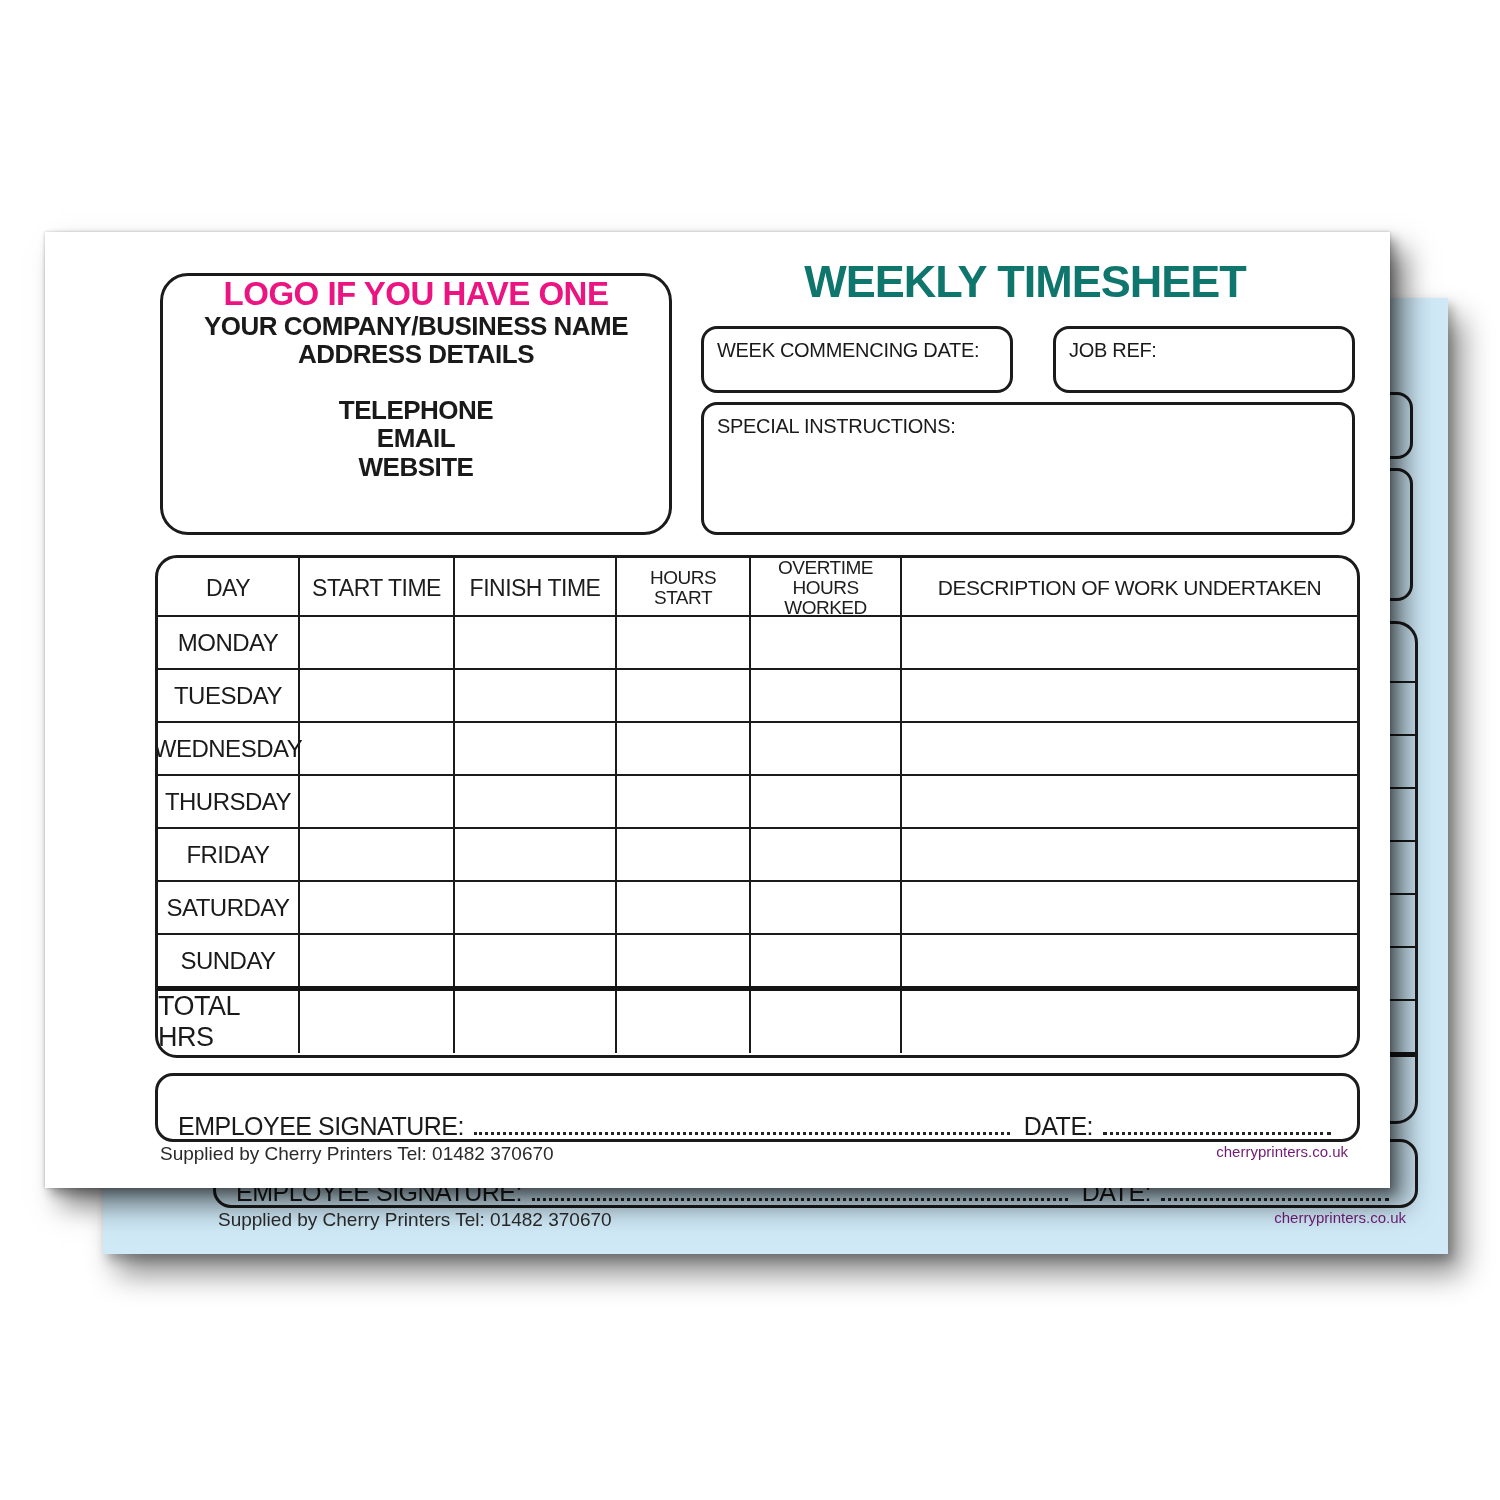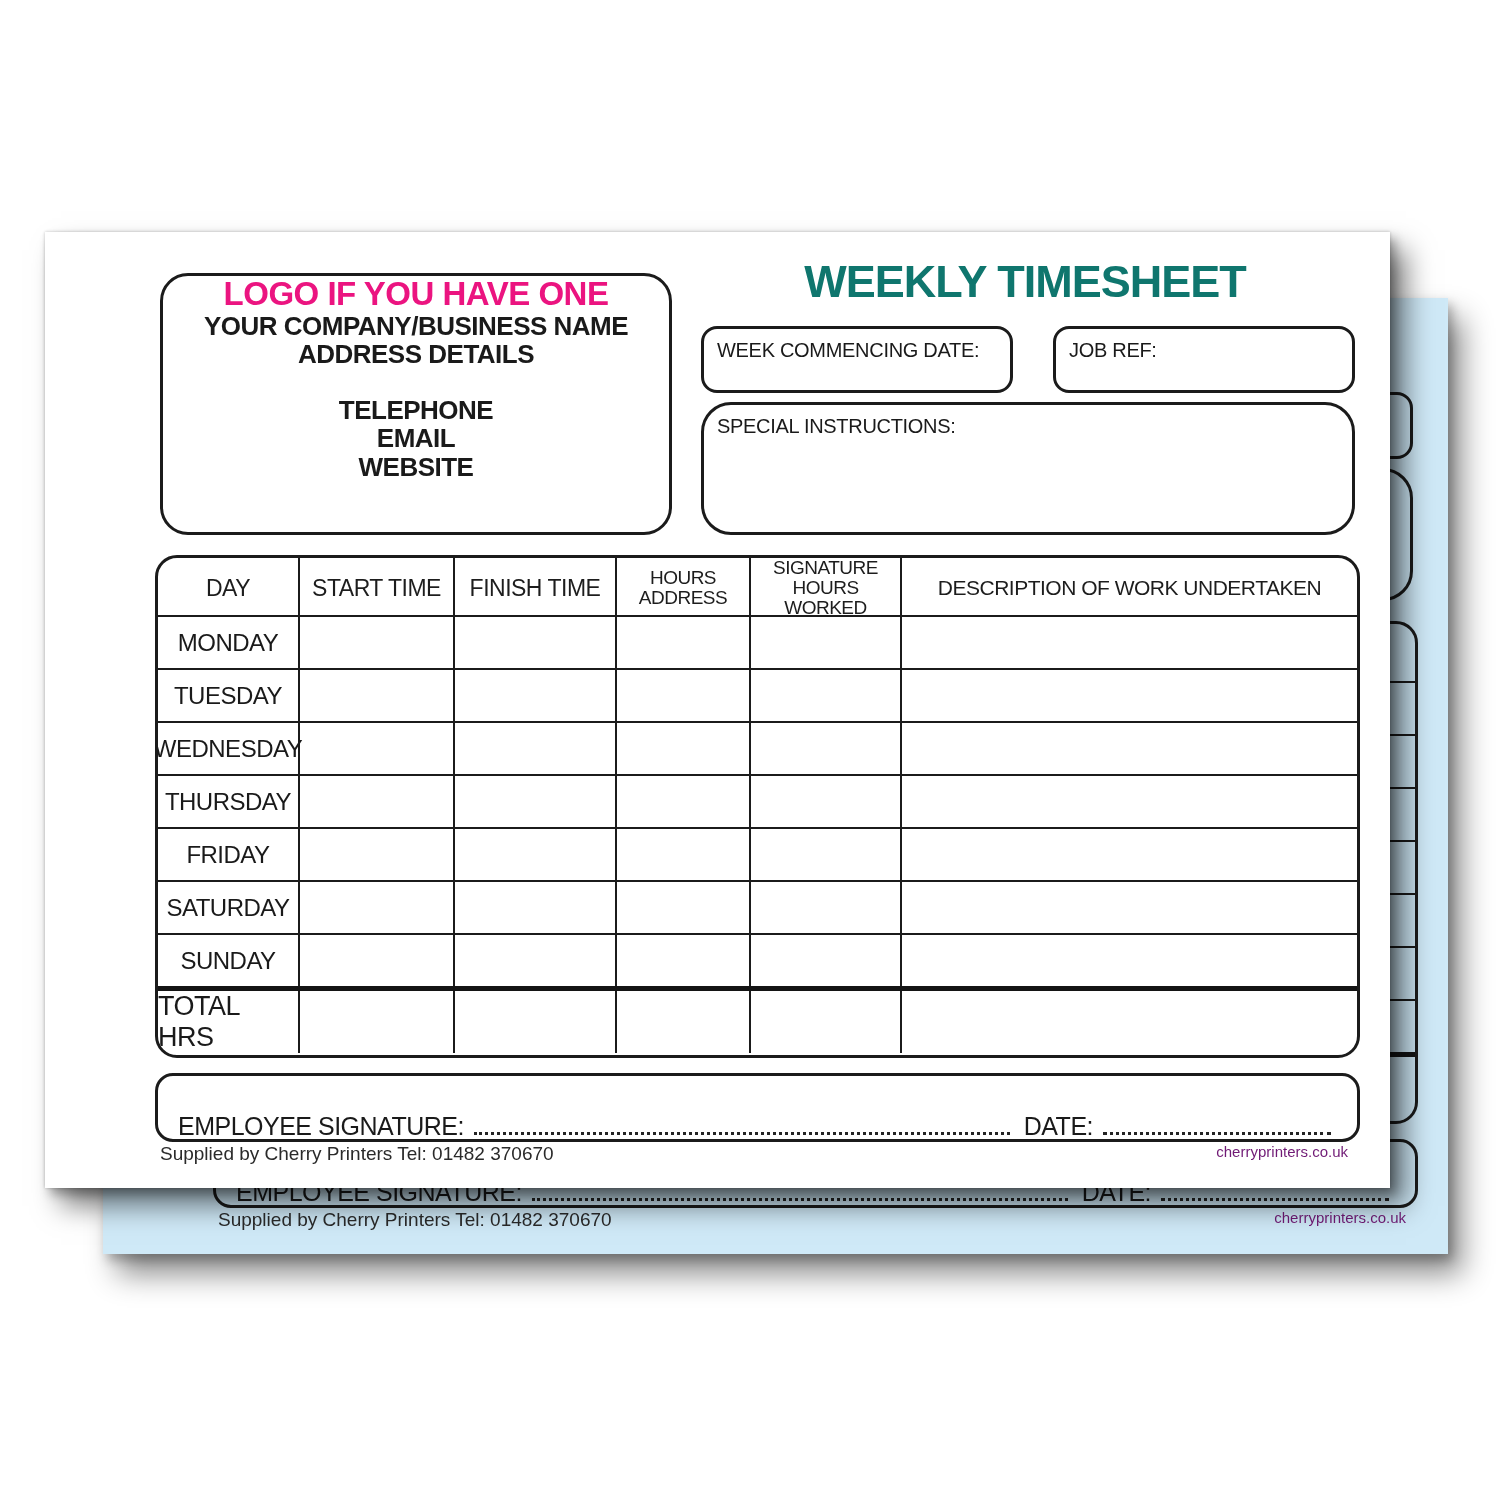--- a/index.html
+++ b/index.html
@@ -47,21 +47,21 @@
     position:absolute;left:650px;top:24px;width:660px;
     text-align:center;font-size:45px;font-weight:bold;letter-spacing:-1px;
     color:#0f766e;
   }
   .field-box{
     position:absolute;border:3px solid #1b1b1b;box-sizing:border-box;
     border-radius:16px;padding:10px 13px;font-size:20px;letter-spacing:-0.3px;
   }
   .week-box{left:656px;top:94px;width:312px;height:67px;}
   .job-box{left:1008px;top:94px;width:302px;height:67px;}
-  .si-box{left:656px;top:170px;width:654px;height:133px;border-radius:30px;}
+  .si-box{left:656px;top:170px;width:654px;height:133px;border-radius:16px;}
 
   
   .tt{
     position:absolute;left:110px;top:323px;width:1205px;height:503px;
     border:3px solid #1b1b1b;border-radius:22px;
     box-sizing:border-box;overflow:hidden;
   }
   .trow{
     display:grid;
     grid-template-columns:142px 155px 162px 134px 151px minmax(0,1fr);
@@ -252,22 +252,22 @@
     <div class="field-box si-box">
       <span>SPECIAL INSTRUCTIONS:</span>
     </div>
 
     <div class="tt">
       <div class="trow head">
         <div class="tcell th">DAY</div>
         <div class="tcell th">START TIME</div>
         <div class="tcell th">FINISH TIME</div>
         <div class="tcell th small">HOURS
-ADDRESS</div>
-        <div class="tcell th small">SIGNATURE
+START</div>
+        <div class="tcell th small">OVERTIME
 HOURS WORKED</div>
         <div class="tcell th desc">DESCRIPTION OF WORK UNDERTAKEN</div>
       </div>
     <div class="trow day">
             <div class="tcell label-cell">MONDAY</div>
             <div class="tcell"></div>
             <div class="tcell"></div>
             <div class="tcell"></div>
             <div class="tcell"></div>
             <div class="tcell"></div>

